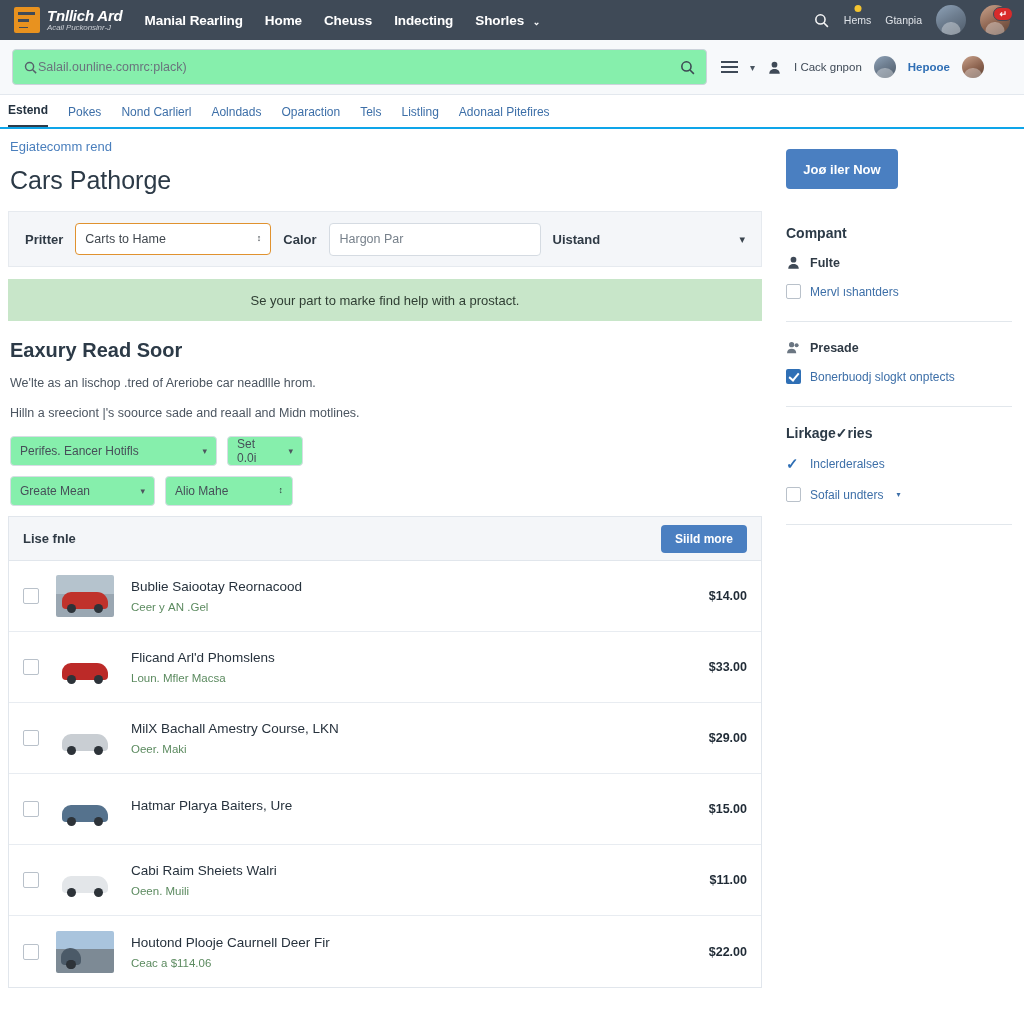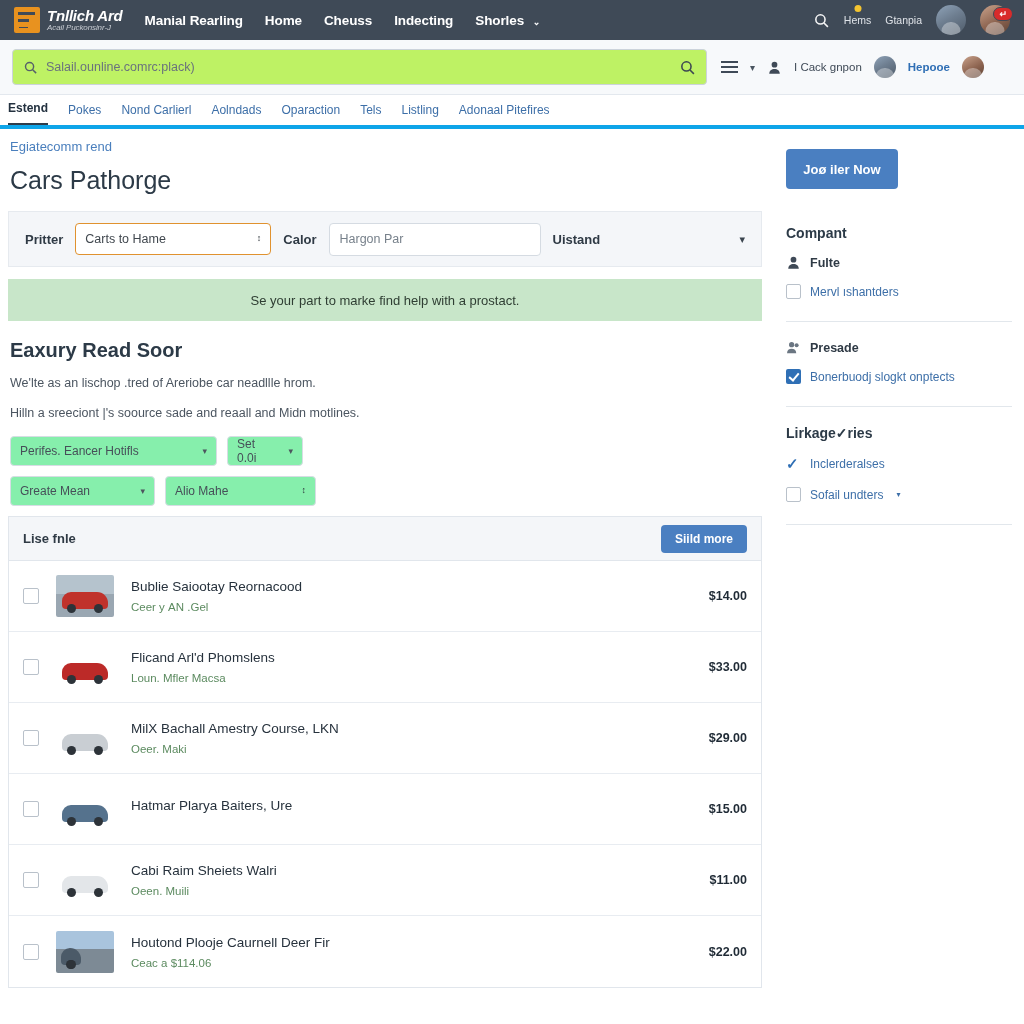--- a/index.html
+++ b/index.html
@@ -66,41 +66,41 @@
     border: 1.5px solid #3f4a57;
   }
   .avatar-wrap { position: relative; display: flex; }
 
   
   .searchrow {
     height: 55px; background: #f7f9fb; border-bottom: 1px solid #e3e8ee;
     display: flex; align-items: center; padding: 0 12px; gap: 14px;
   }
   .searchbox {
-    flex: 0 0 695px; height: 36px; background: #bef264;
+    flex: 0 0 695px; height: 36px; background: #86efac;
     border: 1px solid #ccd3db; border-radius: 4px;
-    display: flex; align-items: center; padding: 0 10px; gap: 8px;
+    display: flex; align-items: center; padding: 0 10px; 
   }
   .search-input {
     flex: 1; border: none; outline: none; font-size: 12.5px;
     color: #5b6570; font-family: "Liberation Sans", sans-serif;
     background: transparent;
   }
   .search-input::placeholder { color: #6a737d; }
   .sr-right { display: flex; align-items: center; gap: 12px; }
   .hamburger { display: flex; flex-direction: column; gap: 3px; cursor: pointer; }
   .hamburger span { display: block; width: 17px; height: 2px; background: #3f4a57; }
   .mini-caret { font-size: 10px; color: #4a5560; cursor: pointer; }
   .sr-text { font-size: 11.5px; color: #3f4a57; white-space: nowrap; cursor: pointer; }
   .sr-link { font-size: 11.5px; color: #2f6fb5; font-weight: bold; white-space: nowrap; cursor: pointer; }
   .avatar.sm { width: 22px; height: 22px; }
 
   
   .tabs {
-    height: 34px; background: #ffffff; border-bottom: 4px solid #0ea5e9;
+    height: 34px; background: #ffffff; border-bottom: 2px solid #0ea5e9;
     display: flex; align-items: flex-end; padding: 0 8px; gap: 20px;
   }
   .tab {
     font-size: 12px; color: #3d6fa8; padding-bottom: 8px;
     cursor: pointer; white-space: nowrap;
   }
   .tab.active { color: #23313f; font-weight: bold; border-bottom: 2.5px solid #2f3d4b; }
 
   
   .body-wrap { display: flex; height: calc(1024px - 48px - 55px - 34px); }
@@ -148,21 +148,21 @@
   .dd {
     height: 30px; background: #86efac; border: 1px solid #d7dde4;
     border-radius: 4px; display: flex; align-items: center;
     padding: 0 9px; font-size: 12px; color: #464f58; cursor: pointer;
   }
   .dd .caret { margin-left: auto; padding-left: 14px; font-size: 9px; color: #4c555e; }
   .dd .updown { margin-left: auto; padding-left: 14px; font-size: 9px; line-height: .85; color: #2b3238; }
   .w220 { width: 207px; }
   .w75  { width: 76px; }
   .w145 { width: 145px; }
-  .w155 { width: 151px; }
+  .w155 { width: 128px; }
 
   
   .list-card { border: 1px solid #e1e6ec; background: #fff; }
   .list-head {
     height: 44px; background: #f4f6f9; border-bottom: 1px solid #e1e6ec;
     display: flex; align-items: center; padding: 0 14px;
   }
   .list-head-title { font-size: 13px; color: #2f3a45; font-weight: bold; }
   .btn-primary {
     margin-left: auto; background: #4a7fc1; color: #fff;

